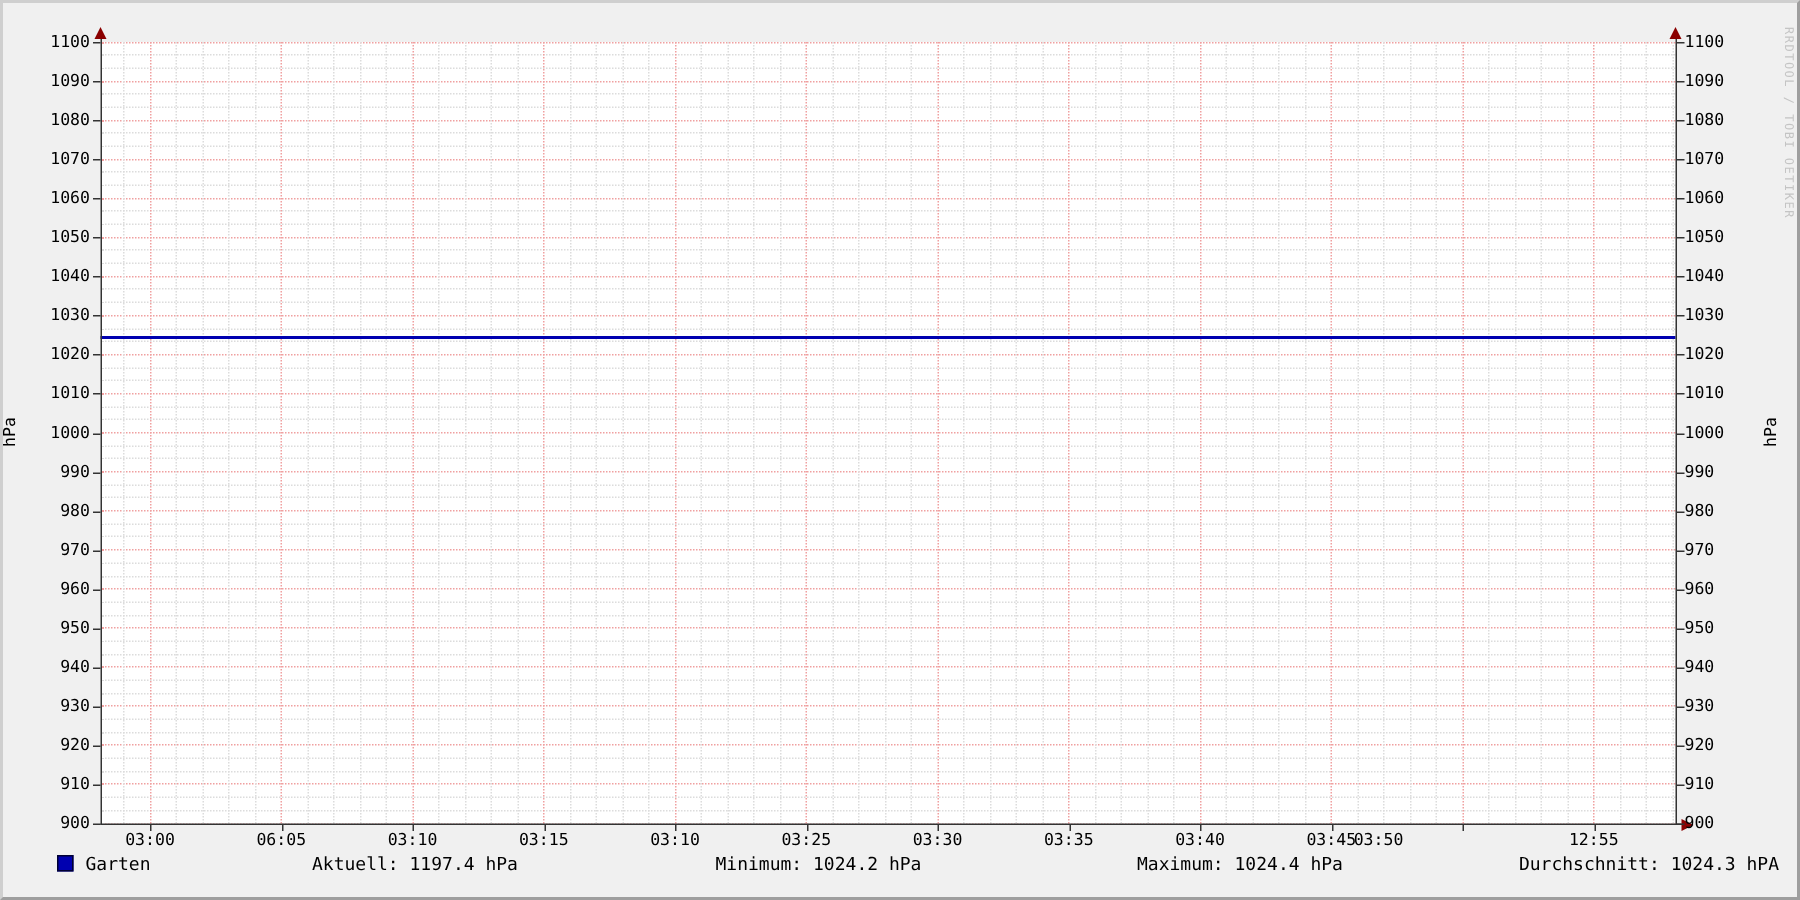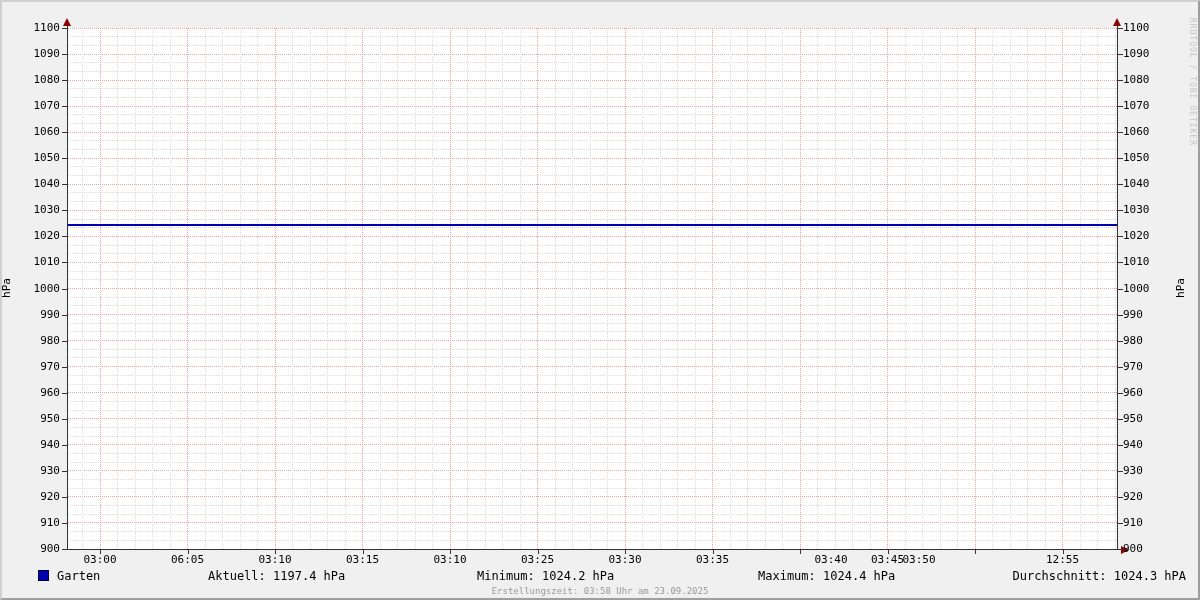--- a/index.html
+++ b/index.html
@@ -202,21 +202,20 @@
 
   <div class="legend-row">
     <span class="swatch" id="swatch" style="background: rgb(0, 0, 176);"></span>
     <span class="lg-series">Garten</span>
     <span class="lg-aktuell">Aktuell: 1197.4 hPa</span>
     <span class="lg-minimum">Minimum: 1024.2 hPa</span>
     <span class="lg-maximum">Maximum: 1024.4 hPa</span>
     <span class="lg-durchschnitt">Durchschnitt: 1024.3 hPA</span>
   </div>
 
-  <div class="footer">Erstellungszeit: 03:58 Uhr am 23.09.2025</div>
 
 <div class="ytick left" style="left: 0px; top: 19px;">1100</div>
     <div class="ytick right" style="left: 1121px; top: 19px;">1100</div>
     <div class="gl" style="left: 60px; top: 26px; width: 5px; height: 1px; background: rgb(51, 51, 51);"></div>
     <div class="gl" style="left: 1116px; top: 26px; width: 5px; height: 1px; background: rgb(51, 51, 51);"></div>
     <div class="ytick left" style="left: 0px; top: 45.05px;">1090</div>
     <div class="ytick right" style="left: 1121px; top: 45.05px;">1090</div>
     <div class="gl" style="left: 60px; top: 52.05px; width: 5px; height: 1px; background: rgb(51, 51, 51);"></div>
     <div class="gl" style="left: 1116px; top: 52.05px; width: 5px; height: 1px; background: rgb(51, 51, 51);"></div>
     <div class="ytick left" style="left: 0px; top: 71.1px;">1080</div>
@@ -304,21 +303,21 @@
     <div class="xtick" style="left: 335.5px;">03:15</div>
     <div class="gl" style="left: 360.5px; top: 548px; width: 1px; height: 4px; background: rgb(51, 51, 51);"></div>
     <div class="xtick" style="left: 423px;">03:10</div>
     <div class="gl" style="left: 448px; top: 548px; width: 1px; height: 4px; background: rgb(51, 51, 51);"></div>
     <div class="xtick" style="left: 510.5px;">03:25</div>
     <div class="gl" style="left: 535.5px; top: 548px; width: 1px; height: 4px; background: rgb(51, 51, 51);"></div>
     <div class="xtick" style="left: 598px;">03:30</div>
     <div class="gl" style="left: 623px; top: 548px; width: 1px; height: 4px; background: rgb(51, 51, 51);"></div>
     <div class="xtick" style="left: 685.5px;">03:35</div>
     <div class="gl" style="left: 710.5px; top: 548px; width: 1px; height: 4px; background: rgb(51, 51, 51);"></div>
-    <div class="xtick" style="left: 804px;">03:40</div>
+    <div class="xtick" style="left: 773px;">03:40</div>
     <div class="gl" style="left: 798px; top: 548px; width: 1px; height: 4px; background: rgb(51, 51, 51);"></div>
     <div class="xtick" style="left: 860.5px;">03:45</div>
     <div class="gl" style="left: 885.5px; top: 548px; width: 1px; height: 4px; background: rgb(51, 51, 51);"></div>
     <div class="xtick" style="left: 892px;">03:50</div>
     <div class="gl" style="left: 973px; top: 548px; width: 1px; height: 4px; background: rgb(51, 51, 51);"></div>
     <div class="xtick" style="left: 1035.5px;">12:55</div>
     <div class="gl" style="left: 1060.5px; top: 548px; width: 1px; height: 4px; background: rgb(51, 51, 51);"></div>
   </div>
 
 </body></html>

